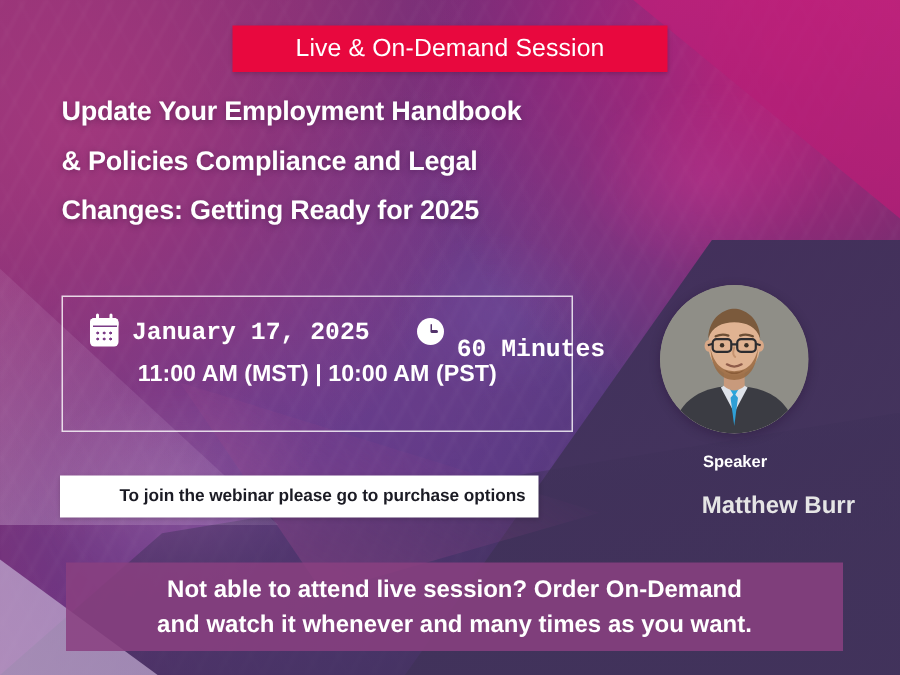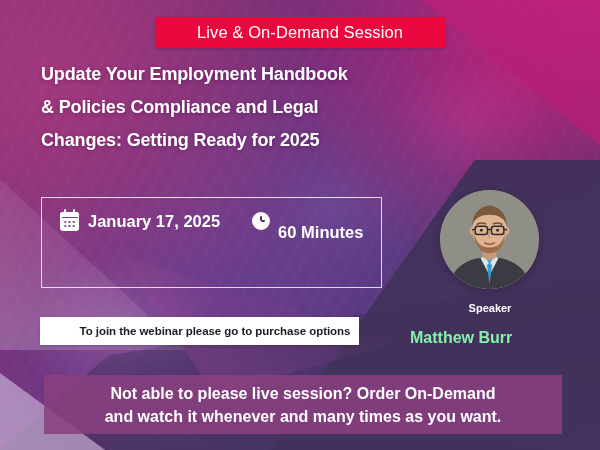--- a/index.html
+++ b/index.html
@@ -97,21 +97,21 @@
   }
   .title div{white-space:nowrap;}
 
   .infobox{
     position:absolute;left:41px;top:197px;width:341px;height:91px;
     border:1.4px solid rgba(255,255,255,.80);
     box-sizing:border-box;
   }
   .info-row1{
     position:absolute;left:0;top:10px;width:100%;height:26px;
-    display:flex;align-items:center;
+    display:flex;align-items:center;font-family:Liberation Mono, monospace;
   }
   .cal-icon{
     position:relative;margin-left:18px;width:19px;height:19px;
     background:#ffffff;border-radius:3px;flex:none;
   }
   .cal-icon::before{
     content:"";position:absolute;left:0;top:0;width:100%;height:5px;
     background:#ffffff;border-radius:3px 3px 0 0;
     box-shadow:0 0 0 0 transparent;
   }
@@ -165,22 +165,22 @@
     overflow:hidden;background:#8f8e86;
     box-shadow:0 2px 7px rgba(25,8,35,.30);
   }
   .avatar svg{display:block;width:100%;height:100%;}
 
   .speaker-label{
     position:absolute;left:420px;top:302px;width:140px;text-align:center;
     color:#ffffff;font-size:11px;font-weight:bold;
   }
   .speaker-name{
-    position:absolute;left:410px;top:329px;width:160px;text-align:left;
-    color:#86efac;font-size:16px;font-weight:bold;
+    position:absolute;left:410px;top:329px;width:160px;text-align:right;
+    color:#e5e5e5;font-size:16px;font-weight:bold;
   }
 
   .bottom-banner{
     position:absolute;left:44px;top:375px;width:518px;height:59px;
     background:rgba(137,64,128,.86);
     display:flex;align-items:center;justify-content:center;
   }
   .bottom-banner .bb-txt{
     color:#ffffff;font-size:16px;font-weight:bold;line-height:23px;text-align:center;
     padding:0 10px;
@@ -221,20 +221,21 @@
           <span class="cal-band"></span>
             <span class="cal-dots"></span>
         </span>
         <span class="date-txt">January  17, 2025</span>
 
         <span class="clock-icon"></span>
         <span class="dur-txt">60 Minutes</span>
       </div>
 
       <div class="times">
+        <div>11:00 AM (MST)  |  10:00 AM (PST)</div>
       </div>
     </div>
 
     <div class="purchase">To join the webinar please go to purchase options</div>
 
     <div class="avatar">
       <svg viewBox="0 0 100 100" preserveAspectRatio="xMidYMid slice" aria-hidden="true">
         <defs>
           <clipPath id="cc">
               <circle cx="50" cy="50" r="50"></circle>
@@ -278,19 +279,19 @@
           <path d="M45 53.4 q5 3 10 0" stroke="#8e5b49" stroke-width="1.5" fill="none" stroke-linecap="round"></path>
         </g>
       </svg>
     </div>
 
     <div class="speaker-label">Speaker</div>
     <div class="speaker-name">Matthew Burr</div>
 
     <div class="bottom-banner">
       <div class="bb-txt">
-        <div>Not able to please live session? Order On-Demand</div>
+        <div>Not able to attend live session? Order On-Demand</div>
         <div>and watch it whenever and many times as you want.</div>
       </div>
     </div>
 
   </div>
 </div>
 
 </body></html>

